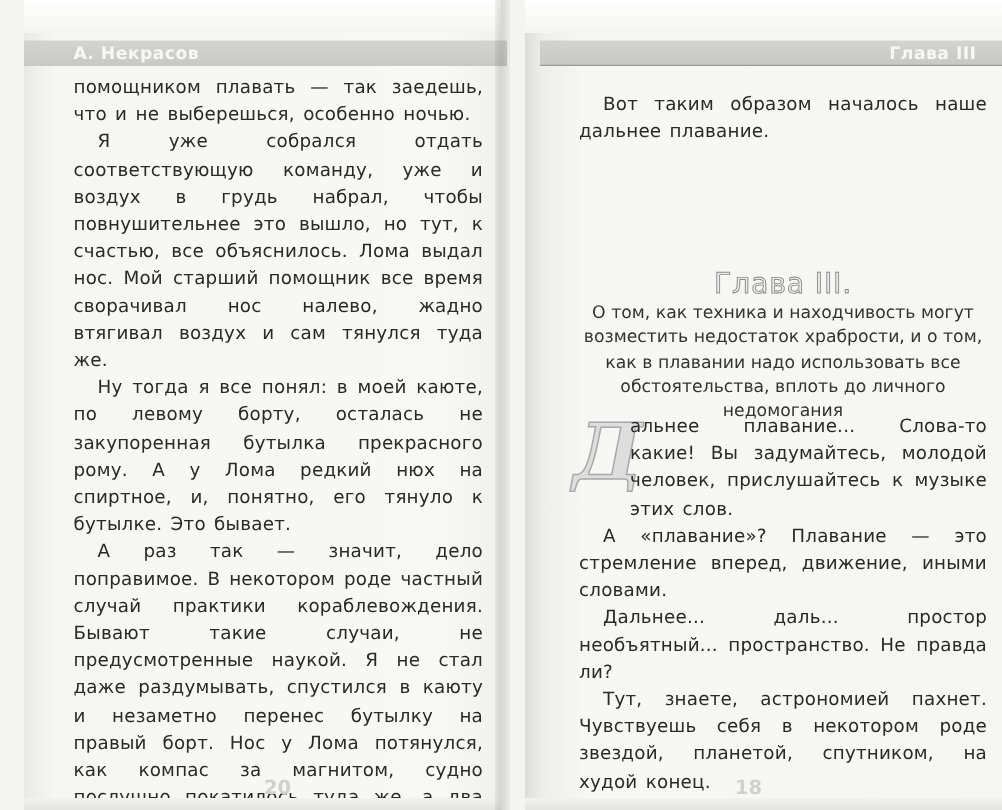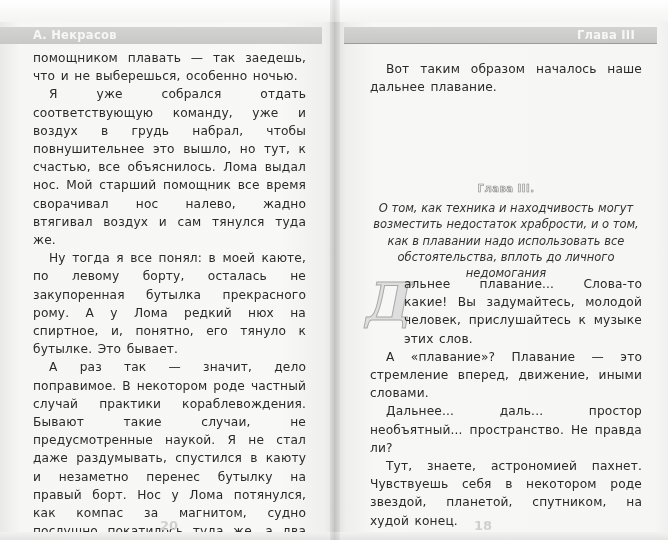--- a/index.html
+++ b/index.html
@@ -5,21 +5,21 @@
   html, body { margin: 0; padding: 0; }
   body {
     width: 668px; height: 540px; overflow: hidden;
     background: #f4f4f2;
     font-family: "DejaVu Sans", sans-serif;
     color: #2a2a2a;
     position: relative;
   }
   .spread { position: absolute; inset: 0; display: flex; }
   .page {
-    position: relative; height: 540px; box-sizing: border-box;
+    position: relative; height: 540px; box-sizing: border-box; margin-left: 16px;
   }
   .page.left {
     width: 334px;
     background: linear-gradient(to right, #e9e9e7 0px, #f6f6f4 20px, #f8f8f6 280px, #efefed 325px, #e2e2e0 334px);
   }
   .page.right {
     width: 334px;
     background: linear-gradient(to right, #dcdcda 0px, #eeeeec 12px, #f7f7f5 40px, #f6f6f4 320px, #f0f0ee 334px);
   }
   .top-shade {
@@ -40,26 +40,26 @@
   }
   .left .text { left: 33px; width: 273px; top: 49px; }
   .right .text { left: 36px; width: 272px; }
   .text p { margin: 0; text-indent: 16px; }
   .text p.noindent { text-indent: 0; }
   .right .text.t1 { top: 60px; }
   .chapter-block {
     position: absolute; left: 36px; width: 272px; top: 180px; text-align: center;
   }
   .chapter-title {
-    font-size: 10px; font-weight: bold; color: #ececec;
+    font-size: 19px; font-weight: normal; color: #ececec;
     -webkit-text-stroke: 0.6px #8a8a8a; letter-spacing: 0.5px;
     line-height: 18px;
   }
   .chapter-sub {
-    font-style: italic; font-size: 11.5px; line-height: 16.3px; color: #333;
+    font-size: 11.5px; line-height: 16.3px; color: #333;
     margin-top: 2px;
   }
   .right .text.t2 { top: 275px; }
   .dropcap {
     float: left; width: 32px; height: 54px; margin: 2px 6px 0 -4px;
     font-family: "DejaVu Serif", serif; font-size: 52px; line-height: 50px;
     font-style: italic; font-weight: bold; color: #dedede;
     -webkit-text-stroke: 1px #a9a9a9; text-align: center;
   }
   .page-num {

